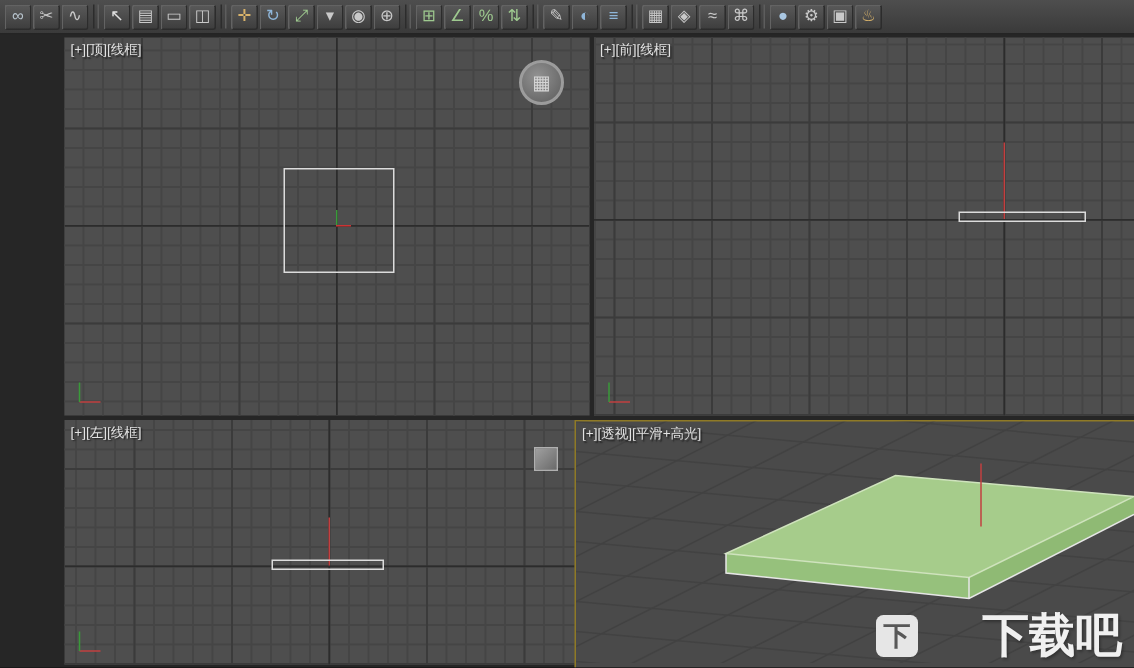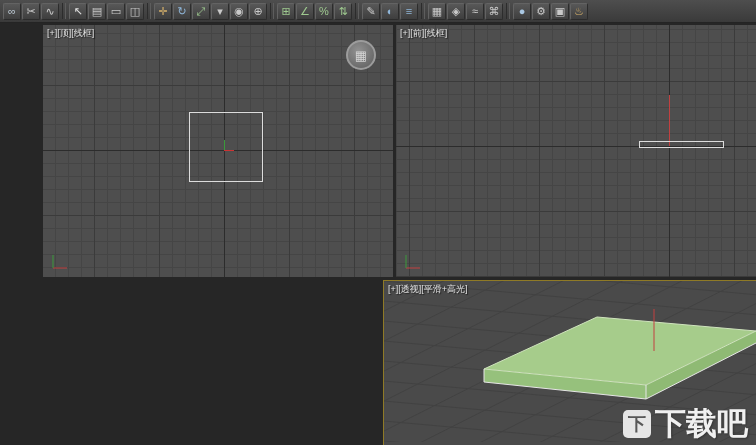--- a/index.html
+++ b/index.html
@@ -90,21 +90,21 @@
     position:absolute; right:8px; bottom:6px; z-index:9;
     display:flex; align-items:center; gap:4px; opacity:.92;
   }
   #watermark .wm-logo {
     width:28px; height:28px; border-radius:5px; background:#f4f4f4;
     display:flex; align-items:center; justify-content:center;
     color:#5a5a5a; font-size:18px; font-weight:bold;
   }
   #watermark .wm-text {
     font-size:31px; font-weight:bold; color:#ffffff;
-    text-shadow:1px 1px 2px rgba(0,0,0,.35); line-height:1;
+    text-shadow:1px 1px 2px rgba(0,0,0,.35); line-height:1;margin-left:39px;
   }
 </style>
 </head>
 <body>
 
 <div id="app">
 
   <div id="toolbar">
       <span class="tb-btn" style="color: rgb(184, 196, 206);">∞</span>
       <span class="tb-btn" style="color: rgb(201, 201, 201);">✂</span>
@@ -163,20 +163,32 @@
     <div class="axis-v" style="left:273px"></div>
     <div class="axis-h" style="top:121px"></div>
     <div class="axis-red" style="left:273px;top:70px;height:51px;"></div>
     <div class="wire" style="left:243px;top:116px;width:85px;height:7px;"></div>
     <svg class="tripod" width="22" height="20">
       <line x1="4" y1="16" x2="18" y2="16" stroke="#c24040" stroke-width="1"></line>
       <line x1="4" y1="16" x2="4" y2="3" stroke="#3a9a3a" stroke-width="1"></line>
     </svg>
   </div>
 
+  <div class="viewport" id="vp-left">
+    <span class="vp-label">[+][左][线框]</span>
+    <div class="axis-v" style="left:176px"></div>
+    <div class="axis-h" style="top:97px"></div>
+    <div class="axis-red" style="left:176px;top:65px;height:32px;"></div>
+    <div class="wire" style="left:138px;top:93px;width:75px;height:7px;"></div>
+    <div class="gizmo-cube"></div>
+    <svg class="tripod" width="22" height="20">
+      <line x1="4" y1="16" x2="18" y2="16" stroke="#c24040" stroke-width="1"></line>
+      <line x1="4" y1="16" x2="4" y2="3" stroke="#3a9a3a" stroke-width="1"></line>
+    </svg>
+  </div>
 
   <div class="viewport" id="vp-persp">
     <span class="vp-label">[+][透视][平滑+高光]</span>
     <svg class="scene-svg" width="397" height="161" viewBox="0 0 397 161">
       <g stroke="#424242" stroke-width="1">
         <line x1="0" y1="-20" x2="397" y2="16"></line>
         <line x1="0" y1="0" x2="397" y2="36"></line>
         <line x1="0" y1="20" x2="397" y2="56"></line>
         <line x1="0" y1="40" x2="397" y2="76"></line>
         <line x1="0" y1="60" x2="397" y2="96"></line>

